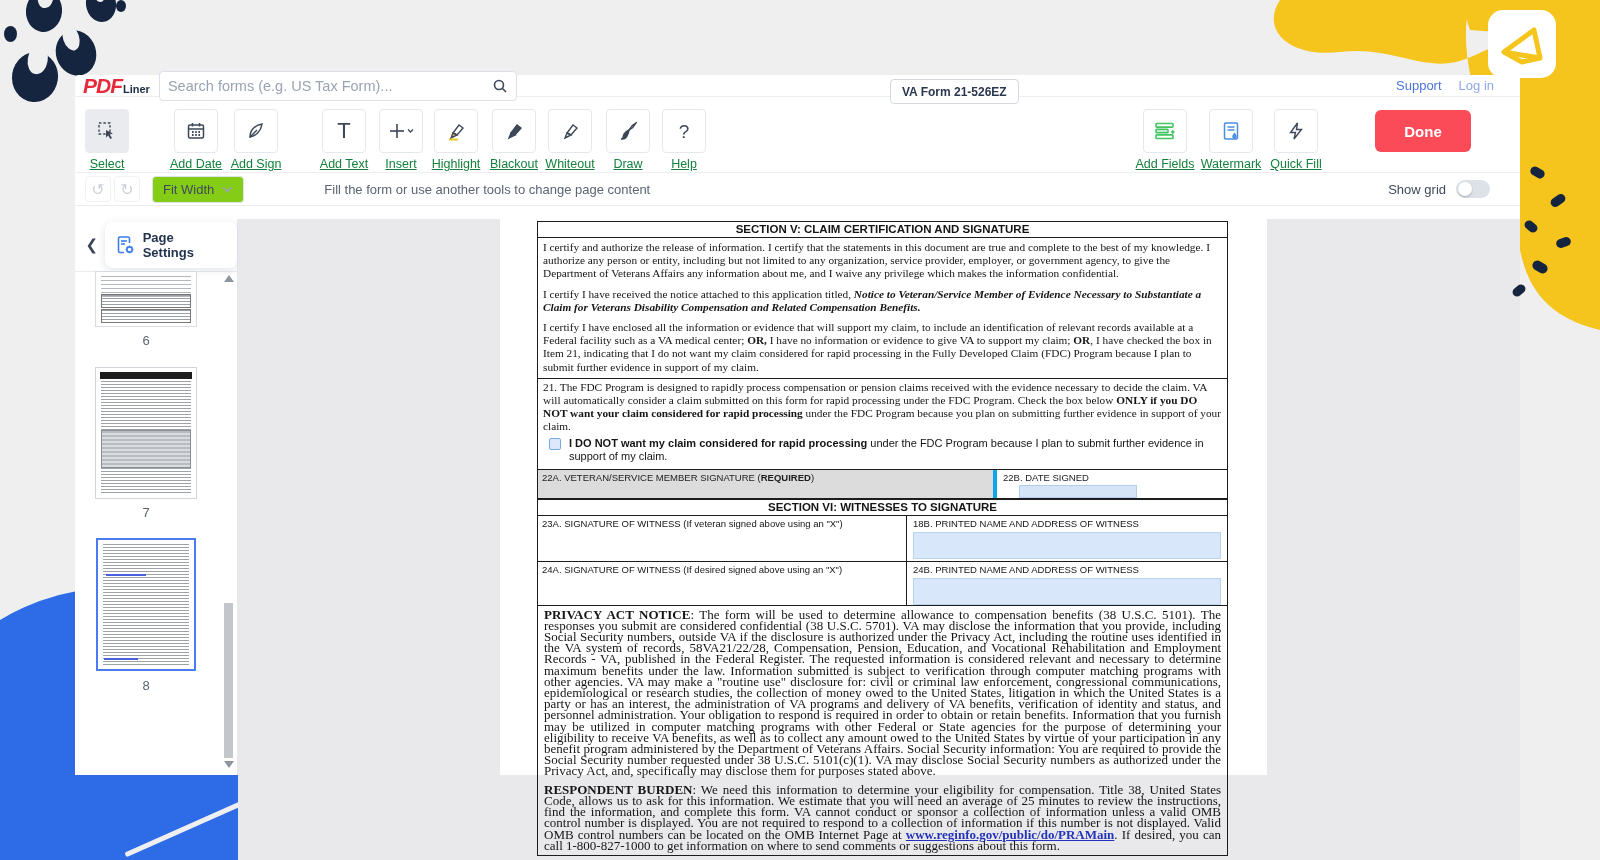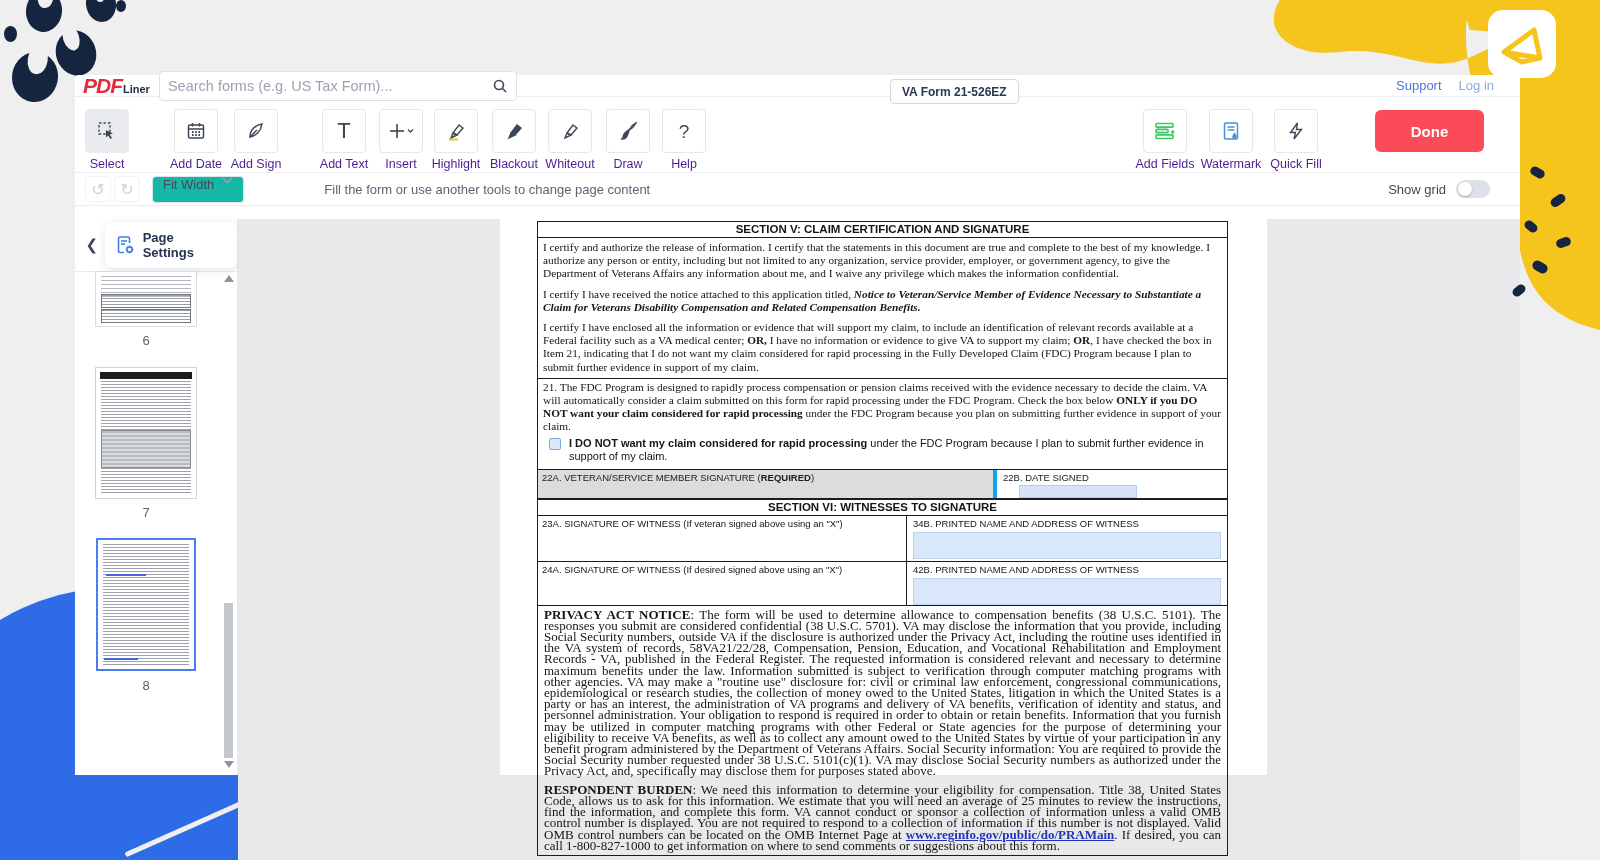--- a/index.html
+++ b/index.html
@@ -44,34 +44,34 @@
   .hdr-links .support { color:#4d74de; cursor:pointer; }
   .hdr-links .login { color:#8fa6ec; cursor:pointer; }
 
   
   .tbar { position:relative; height:76px; border-bottom:1px solid #eceef1; }
   .tool { position:absolute; top:12px; width:48px; display:flex; flex-direction:column;
     align-items:center; cursor:pointer; }
   .tool .box { width:44px; height:44px; border:1px solid #e4e7eb; border-radius:4px;
     display:flex; align-items:center; justify-content:center; color:#3d4758; background:#fff; }
   .tool.active .box { background:#e9ebee; border-color:#e9ebee; }
-  .tool .lbl { margin-top:4px; font-size:12.5px; color:#4c1d95; white-space:nowrap; }
+  .tool .lbl { margin-top:4px; font-size:12.5px; color:#15803d; white-space:nowrap;text-decoration:underline; }
   .glyph { font-size:20px; color:#3d4758; line-height:1; }
-  .done-btn { position:absolute; left:1300px; top:13px; width:109px; height:42px; background:#fb4a58;
+  .done-btn { position:absolute; left:1300px; top:13px; width:96px; height:42px; background:#fb4a58;
     color:#fff; font-size:15px; font-weight:bold; border:none; border-radius:6px; cursor:pointer;
     font-family:"Liberation Sans",sans-serif; }
 
   
   .sbar { position:relative; height:33px; border-bottom:1px solid #eaecef;
     display:flex; align-items:center; padding:0 30px 0 10px; }
   .ghost-btn { width:26px; height:26px; border:1px solid #f0f2f4; border-radius:4px; background:#fff;
     color:#ccd1d9; font-size:16px; display:flex; align-items:center; justify-content:center;
     cursor:pointer; margin-right:3px; }
-  .fitw { margin-left:9px; height:27px; border:1px solid #dfe3e8; border-radius:4px; background:#14b8a6;
-    display:flex; align-items:flex-start; gap:8px; padding:0 10px; font-size:13px; color:#3f4a5a; cursor:pointer;}
+  .fitw { margin-left:9px; height:27px; border:1px solid #dfe3e8; border-radius:4px; background:#84cc16;
+    display:flex; align-items:center; gap:8px; padding:0 10px; font-size:13px; color:#3f4a5a; cursor:pointer;}
   .hint { margin-left:80px; font-size:13px; color:#5b6473; }
   .grid-ctl { margin-left:auto; display:flex; align-items:center; gap:10px; }
   .grid-ctl .glabel { font-size:13px; color:#3f4a5a; }
   .toggle { width:34px; height:18px; border-radius:9px; background:#dde1e8; position:relative; cursor:pointer; }
   .toggle .knob { position:absolute; left:2px; top:2px; width:14px; height:14px; border-radius:50%;
     background:#fff; box-shadow:0 1px 2px rgba(0,0,0,.25); }
 
   
   .sidebar { position:absolute; left:0; top:144px; width:163px; height:556px; background:#fff;
     border-right:1px solid #e7e9ec; }
@@ -443,28 +443,28 @@
             <div>22B. DATE SIGNED</div>
             <div class="date-field"></div>
           </div>
         </div>
 
         <div class="sec-h" style="border-top:none;">SECTION VI: WITNESSES TO SIGNATURE</div>
 
         <div class="r2324 h23">
           <div class="ca">23A. SIGNATURE OF WITNESS (If veteran signed above using an "X")</div>
           <div class="cb">
-            <div>34B. PRINTED NAME AND ADDRESS OF WITNESS</div>
+            <div>18B. PRINTED NAME AND ADDRESS OF WITNESS</div>
             <div class="wit-field"></div>
           </div>
         </div>
         <div class="r2324 h24">
           <div class="ca">24A. SIGNATURE OF WITNESS (If desired signed above using an "X")</div>
           <div class="cb">
-            <div>42B. PRINTED NAME AND ADDRESS OF WITNESS</div>
+            <div>24B. PRINTED NAME AND ADDRESS OF WITNESS</div>
             <div class="wit-field"></div>
           </div>
         </div>
 
         <div class="fine"><span class="b">PRIVACY ACT NOTICE</span><span>: The form will be used to determine allowance to compensation benefits (38 U.S.C. 5101). The responses you submit are considered confidential (38 U.S.C. 5701). VA may disclose the information that you provide, including Social Security numbers, outside VA if the disclosure is authorized under the Privacy Act, including the routine uses identified in the VA system of records, 58VA21/22/28, Compensation, Pension, Education, and Vocational Rehabilitation and Employment Records - VA, published in the Federal Register. The requested information is considered relevant and necessary to determine maximum benefits under the law. Information submitted is subject to verification through computer matching programs with other agencies. VA may make a "routine use" disclosure for: civil or criminal law enforcement, congressional communications, epidemiological or research studies, the collection of money owed to the United States, litigation in which the United States is a party or has an interest, the administration of VA programs and delivery of VA benefits, verification of identity and status, and personnel administration. Your obligation to respond is required in order to obtain or retain benefits. Information that you furnish may be utilized in computer matching programs with other Federal or State agencies for the purpose of determining your eligibility to receive VA benefits, as well as to collect any amount owed to the United States by virtue of your participation in any benefit program administered by the Department of Veterans Affairs. Social Security information: You are required to provide the Social Security number requested under 38 U.S.C. 5101(c)(1). VA may disclose Social Security numbers as authorized under the Privacy Act, and, specifically may disclose them for purposes stated above.</span></div>
 
         <div class="fine"><span class="b">RESPONDENT BURDEN</span><span>: We need this information to determine your eligibility for compensation. Title 38, United States Code, allows us to ask for this information. We estimate that you will need an average of 25 minutes to review the instructions, find the information, and complete this form. VA cannot conduct or sponsor a collection of information unless a valid OMB control number is displayed. You are not required to respond to a collection of information if this number is not displayed. Valid OMB control numbers can be located on the OMB Internet Page at </span><span class="doclink">www.reginfo.gov/public/do/PRAMain</span><span>. If desired, you can call 1-800-827-1000 to get information on where to send comments or suggestions about this form.</span></div>
       </div>
 
     </div>

